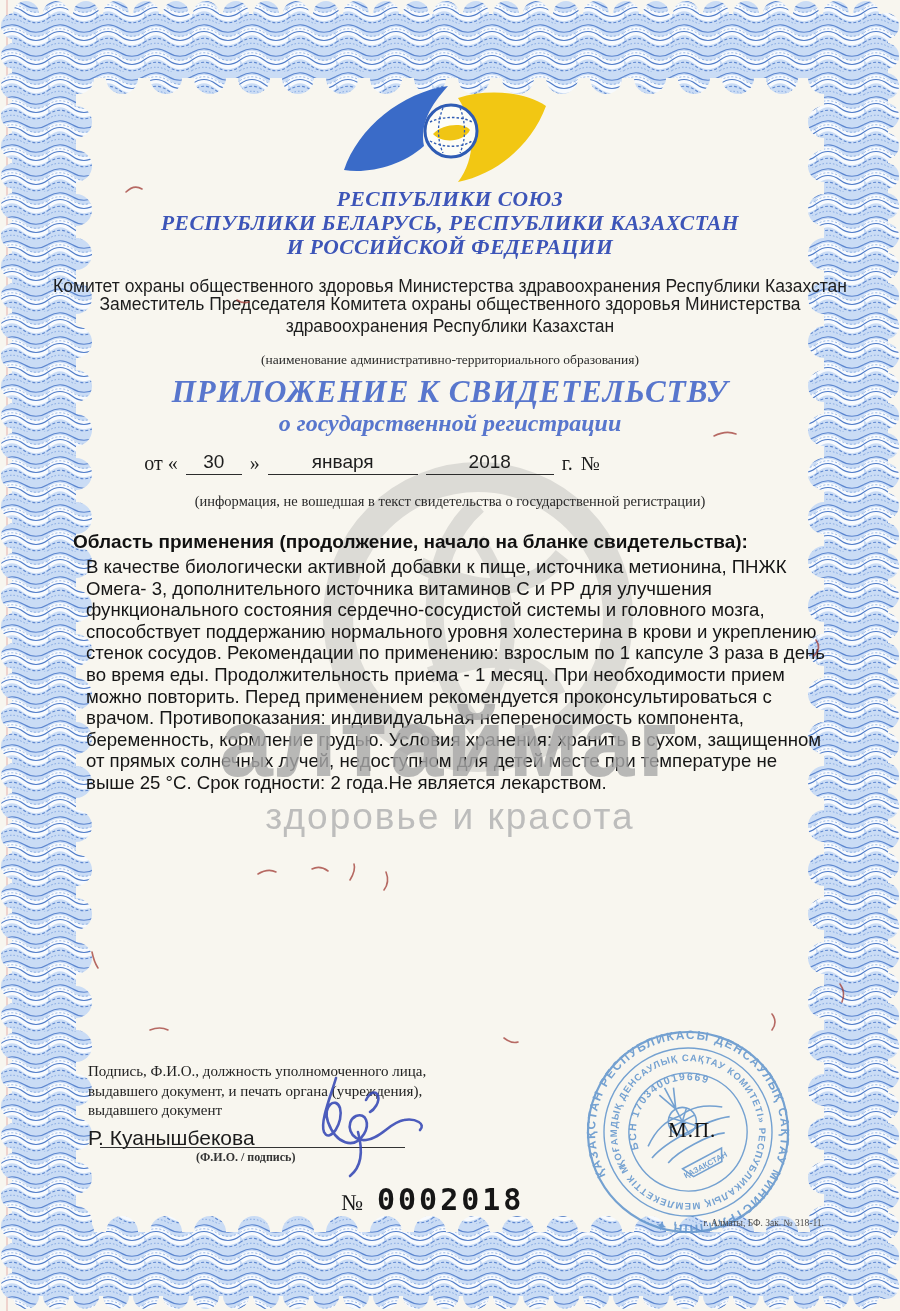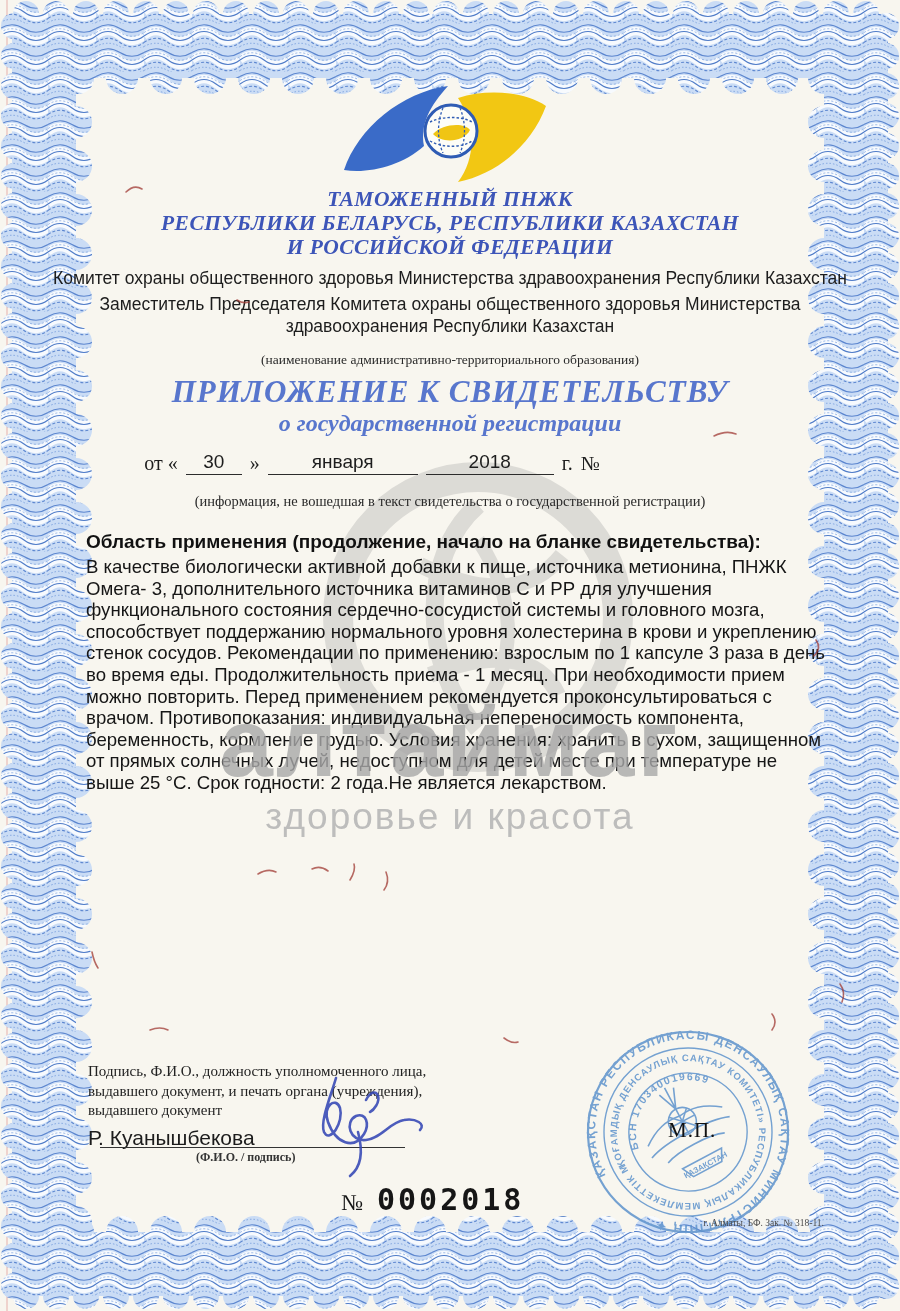--- a/index.html
+++ b/index.html
@@ -359,46 +359,46 @@
   <path d="M14,88 C28,46 72,10 118,4 C100,24 90,42 94,64 C72,84 38,92 14,88 Z" fill="#3a6bc8"></path>
   <path d="M128,16 C158,6 196,10 216,24 C202,62 168,92 128,100 C146,76 146,44 128,16 Z" fill="#f2c713"></path>
   <circle cx="121" cy="49" r="26" fill="#fdfdf7" stroke="#2f5cb4" stroke-width="3"></circle>
   <path d="M103,52 C112,42 134,40 140,48 C134,60 112,62 103,52 Z" fill="#f0c514"></path>
   <path d="M100,40 C112,34 132,34 142,40" fill="none" stroke="#2f5cb4" stroke-width="1.4" stroke-dasharray="2.5 2"></path>
   <path d="M100,59 C112,66 132,66 142,59" fill="none" stroke="#2f5cb4" stroke-width="1.4" stroke-dasharray="2.5 2"></path>
   <path d="M113,26 C107,40 107,58 113,71" fill="none" stroke="#2f5cb4" stroke-width="1.3" stroke-dasharray="2.5 2"></path>
   <path d="M130,26 C136,40 136,58 130,71" fill="none" stroke="#2f5cb4" stroke-width="1.3" stroke-dasharray="2.5 2"></path>
 </svg>
 
-<div class="abs ctr union-line" style="top:187px">ТАМОЖЕННЫЙ ПНЖК</div>
+<div class="abs ctr union-line" style="top:187px">РЕСПУБЛИКИ СОЮЗ</div>
 <div class="abs ctr union-line" style="top:211px">РЕСПУБЛИКИ БЕЛАРУСЬ, РЕСПУБЛИКИ КАЗАХСТАН</div>
 <div class="abs ctr union-line" style="top:235px">И РОССИЙСКОЙ ФЕДЕРАЦИИ</div>
 
-<div class="abs ctr committee-line" style="top:268px">Комитет охраны общественного здоровья Министерства здравоохранения Республики Казахстан</div>
+<div class="abs ctr committee-line" style="top:276px">Комитет охраны общественного здоровья Министерства здравоохранения Республики Казахстан</div>
 <div class="abs ctr committee-line" style="top:294px">Заместитель Председателя Комитета охраны общественного здоровья Министерства</div>
 <div class="abs ctr committee-line" style="top:316px">здравоохранения Республики Казахстан</div>
 
 <div class="abs ctr small-caption" style="top:352px">(наименование административно-территориального образования)</div>
 
 <div class="abs ctr doc-title" style="top:374px">ПРИЛОЖЕНИЕ К СВИДЕТЕЛЬСТВУ</div>
 <div class="abs ctr doc-subtitle" style="top:410px">о государственной регистрации</div>
 
 <div class="abs date-row" style="top:451px">
   <span>от «</span>
   <span class="dl-fill w56">30</span>
   <span>»</span>
   <span class="dl-fill w150">января</span>
   <span class="dl-fill w128">2018</span>
   <span>г.</span>
   <span>№</span>
 </div>
 
 <div class="abs ctr small-caption" style="top:493px;font-size:14.5px">(информация, не вошедшая в текст свидетельства о государственной регистрации)</div>
 
-<div class="abs body-heading" style="left:86px;top:531px;width:740px">Область применения (продолжение, начало на бланке свидетельства):</div>
+<div class="abs body-heading" style="left:73px;top:531px;width:740px">Область применения (продолжение, начало на бланке свидетельства):</div>
 <div class="abs body-text" style="left:86px;top:556px;width:740px">В качестве биологически активной добавки к пище, источника метионина, ПНЖК Омега- 3, дополнительного источника витаминов С и РР для улучшения функционального состояния сердечно-сосудистой системы и головного мозга, способствует поддержанию нормального уровня холестерина в крови и укреплению стенок сосудов. Рекомендации по применению: взрослым по 1 капсуле 3 раза в день во время еды. Продолжительность приема - 1 месяц. При необходимости прием можно повторить. Перед применением рекомендуется проконсультироваться с врачом. Противопоказания: индивидуальная непереносимость компонента, беременность, кормление грудью. Условия хранения: хранить в сухом, защищенном от прямых солнечных лучей, недоступном для детей месте при температуре не выше 25 °С. Срок годности: 2 года.Не является лекарством.</div>
 
 <div class="abs ctr wm-brand" style="top:698px">алтаймаг</div>
 <div class="abs ctr wm-tagline" style="top:796px">здоровье и красота</div>
 
 <div class="abs sig-caption" style="left:88px;top:1062px;width:360px">
   <div>Подпись, Ф.И.О.,  должность уполномоченного лица,</div>
   <div>выдавшего документ, и печать органа (учреждения),</div>
   <div>выдавшего документ</div>
 </div>

